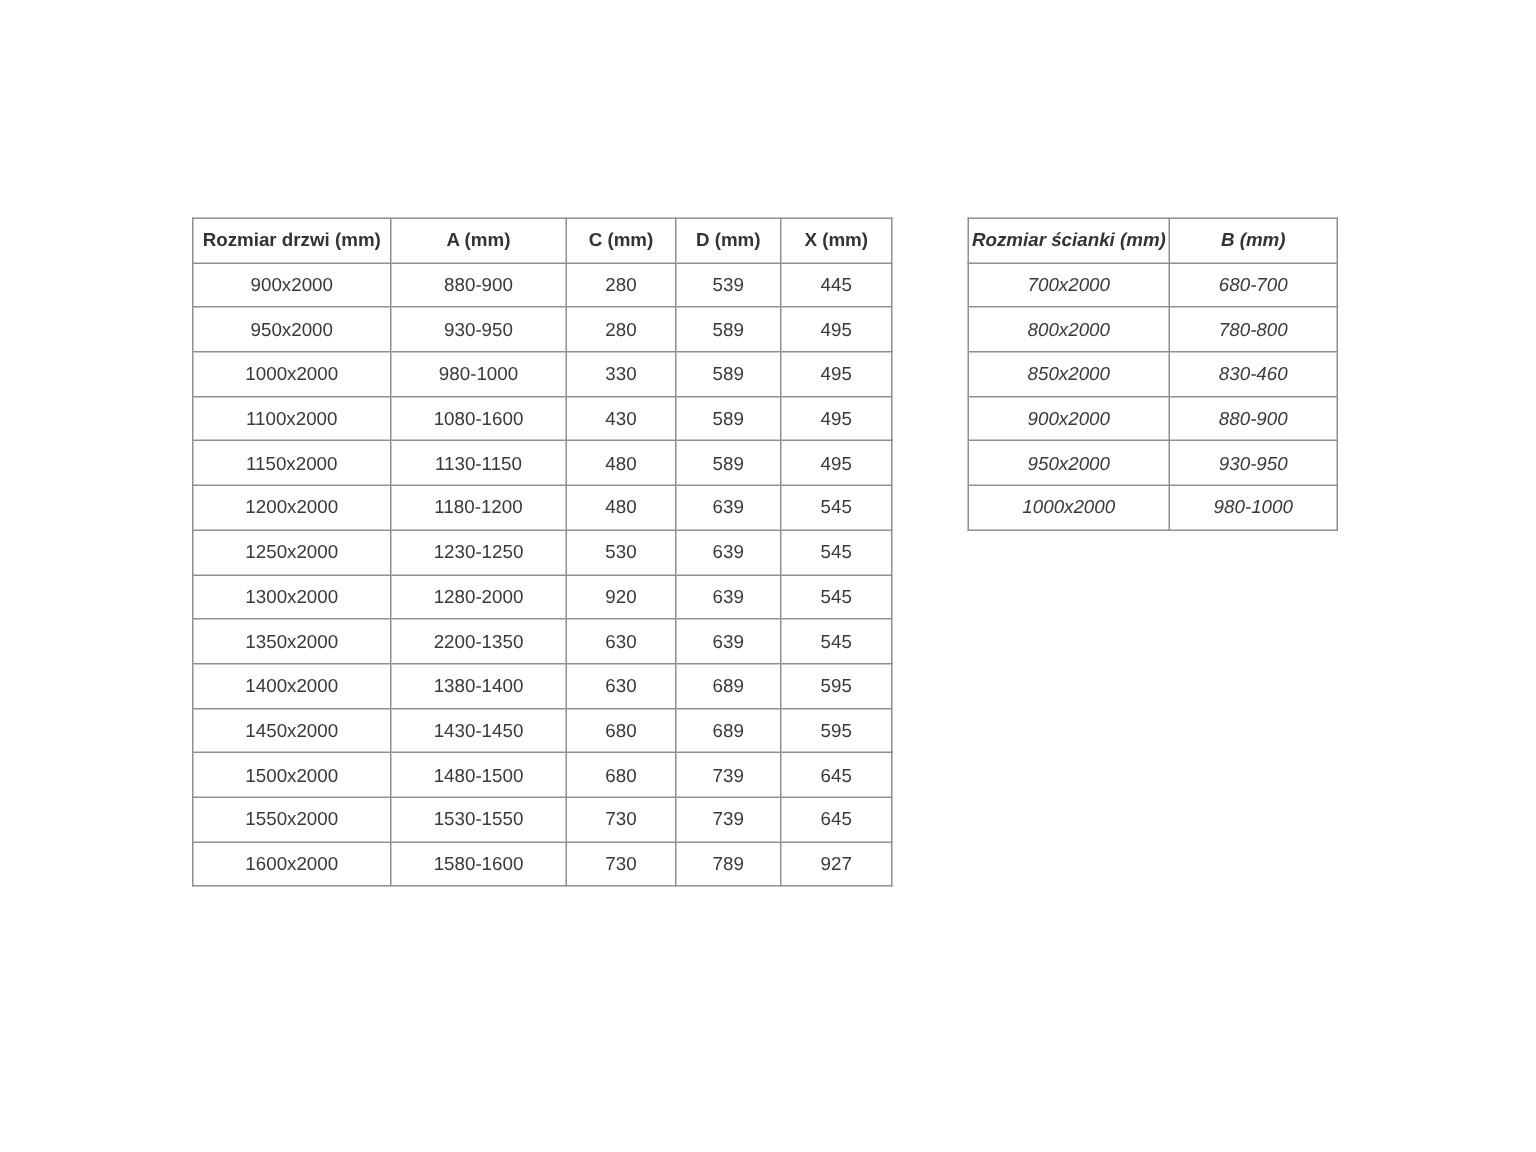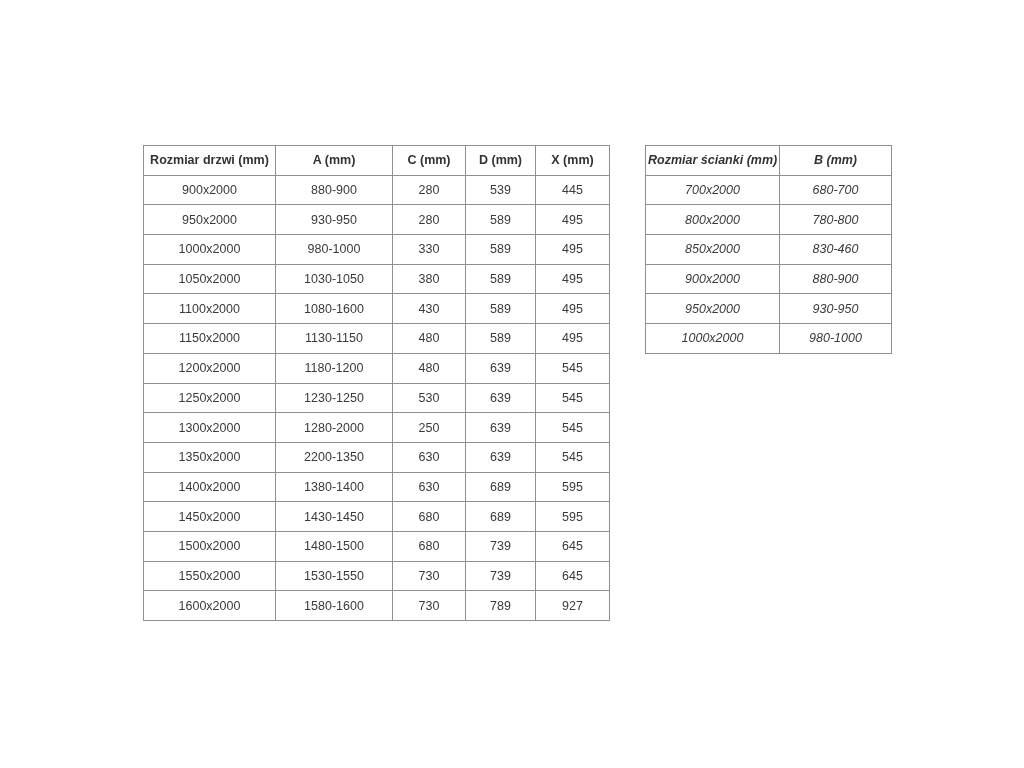--- a/index.html
+++ b/index.html
@@ -14,21 +14,21 @@
     background: #ffffff;
     font-family: "Liberation Sans", sans-serif;
     overflow: hidden;
   }
   table.spec-table {
     position: absolute;
     border-collapse: collapse;
     table-layout: fixed;
     background: #ffffff;
   }
-  #door-table { left: 143px; top: 145px; width: 466px; }
+  #door-table { left: 128px; top: 145px; width: 466px; }
   #wall-table { left: 645px; top: 145px; width: 246px; font-style: italic; }
 
   .spec-table th, .spec-table td {
     border: 1px solid #8f8f8f;
     height: 28.7px;
     padding: 0 2px;
     text-align: center;
     vertical-align: middle;
     font-size: 12.5px;
     color: #3a3a3a;
@@ -89,27 +89,20 @@
           <td>495</td>
         </tr>
         <tr>
           <td>1000x2000</td>
           <td>980-1000</td>
           <td>330</td>
           <td>589</td>
           <td>495</td>
         </tr>
         <tr>
-          <td>1050x2000</td>
-          <td>1030-1050</td>
-          <td>380</td>
-          <td>589</td>
-          <td>495</td>
-        </tr>
-        <tr>
           <td>1100x2000</td>
           <td>1080-1600</td>
           <td>430</td>
           <td>589</td>
           <td>495</td>
         </tr>
         <tr>
           <td>1150x2000</td>
           <td>1130-1150</td>
           <td>480</td>
@@ -126,21 +119,21 @@
         <tr>
           <td>1250x2000</td>
           <td>1230-1250</td>
           <td>530</td>
           <td>639</td>
           <td>545</td>
         </tr>
         <tr>
           <td>1300x2000</td>
           <td>1280-2000</td>
-          <td>250</td>
+          <td>920</td>
           <td>639</td>
           <td>545</td>
         </tr>
         <tr>
           <td>1350x2000</td>
           <td>2200-1350</td>
           <td>630</td>
           <td>639</td>
           <td>545</td>
         </tr>

